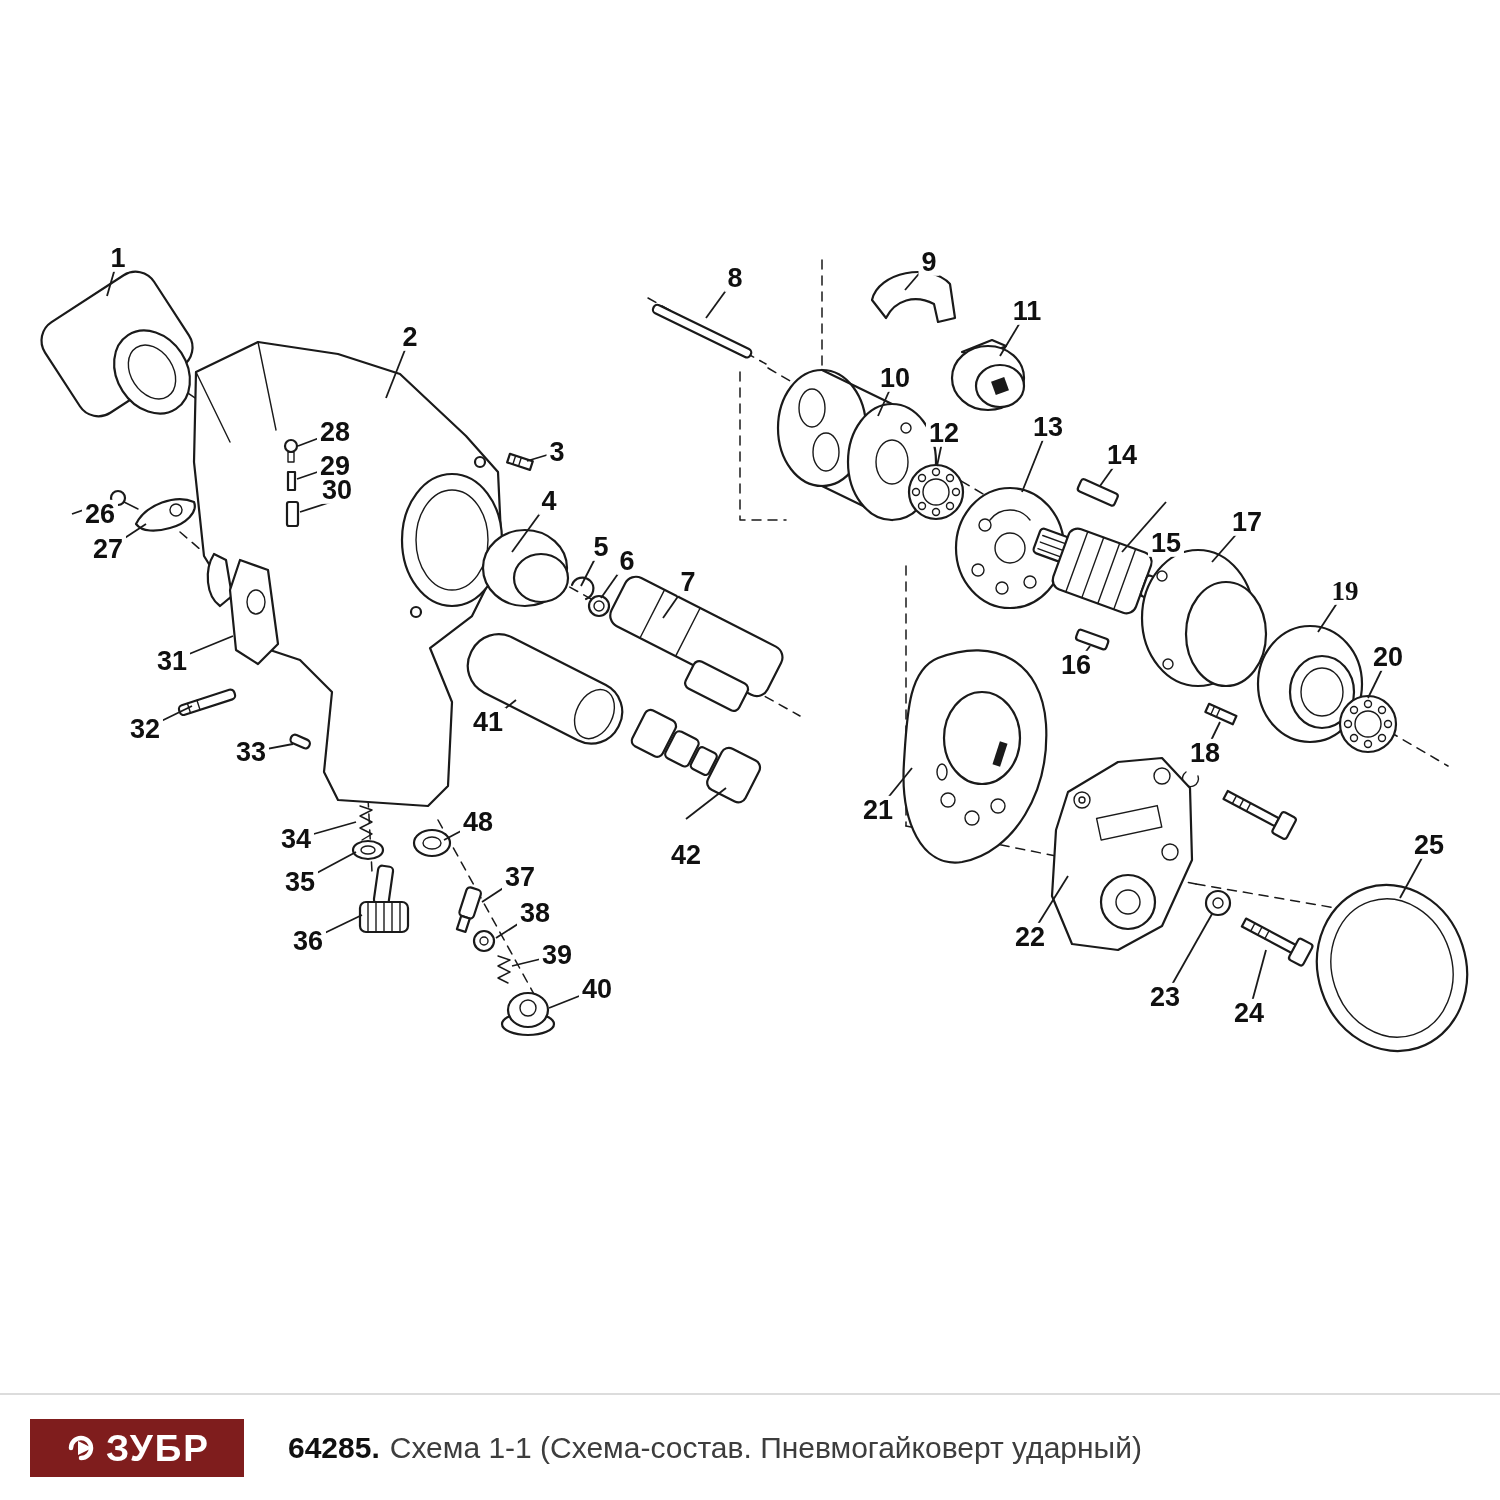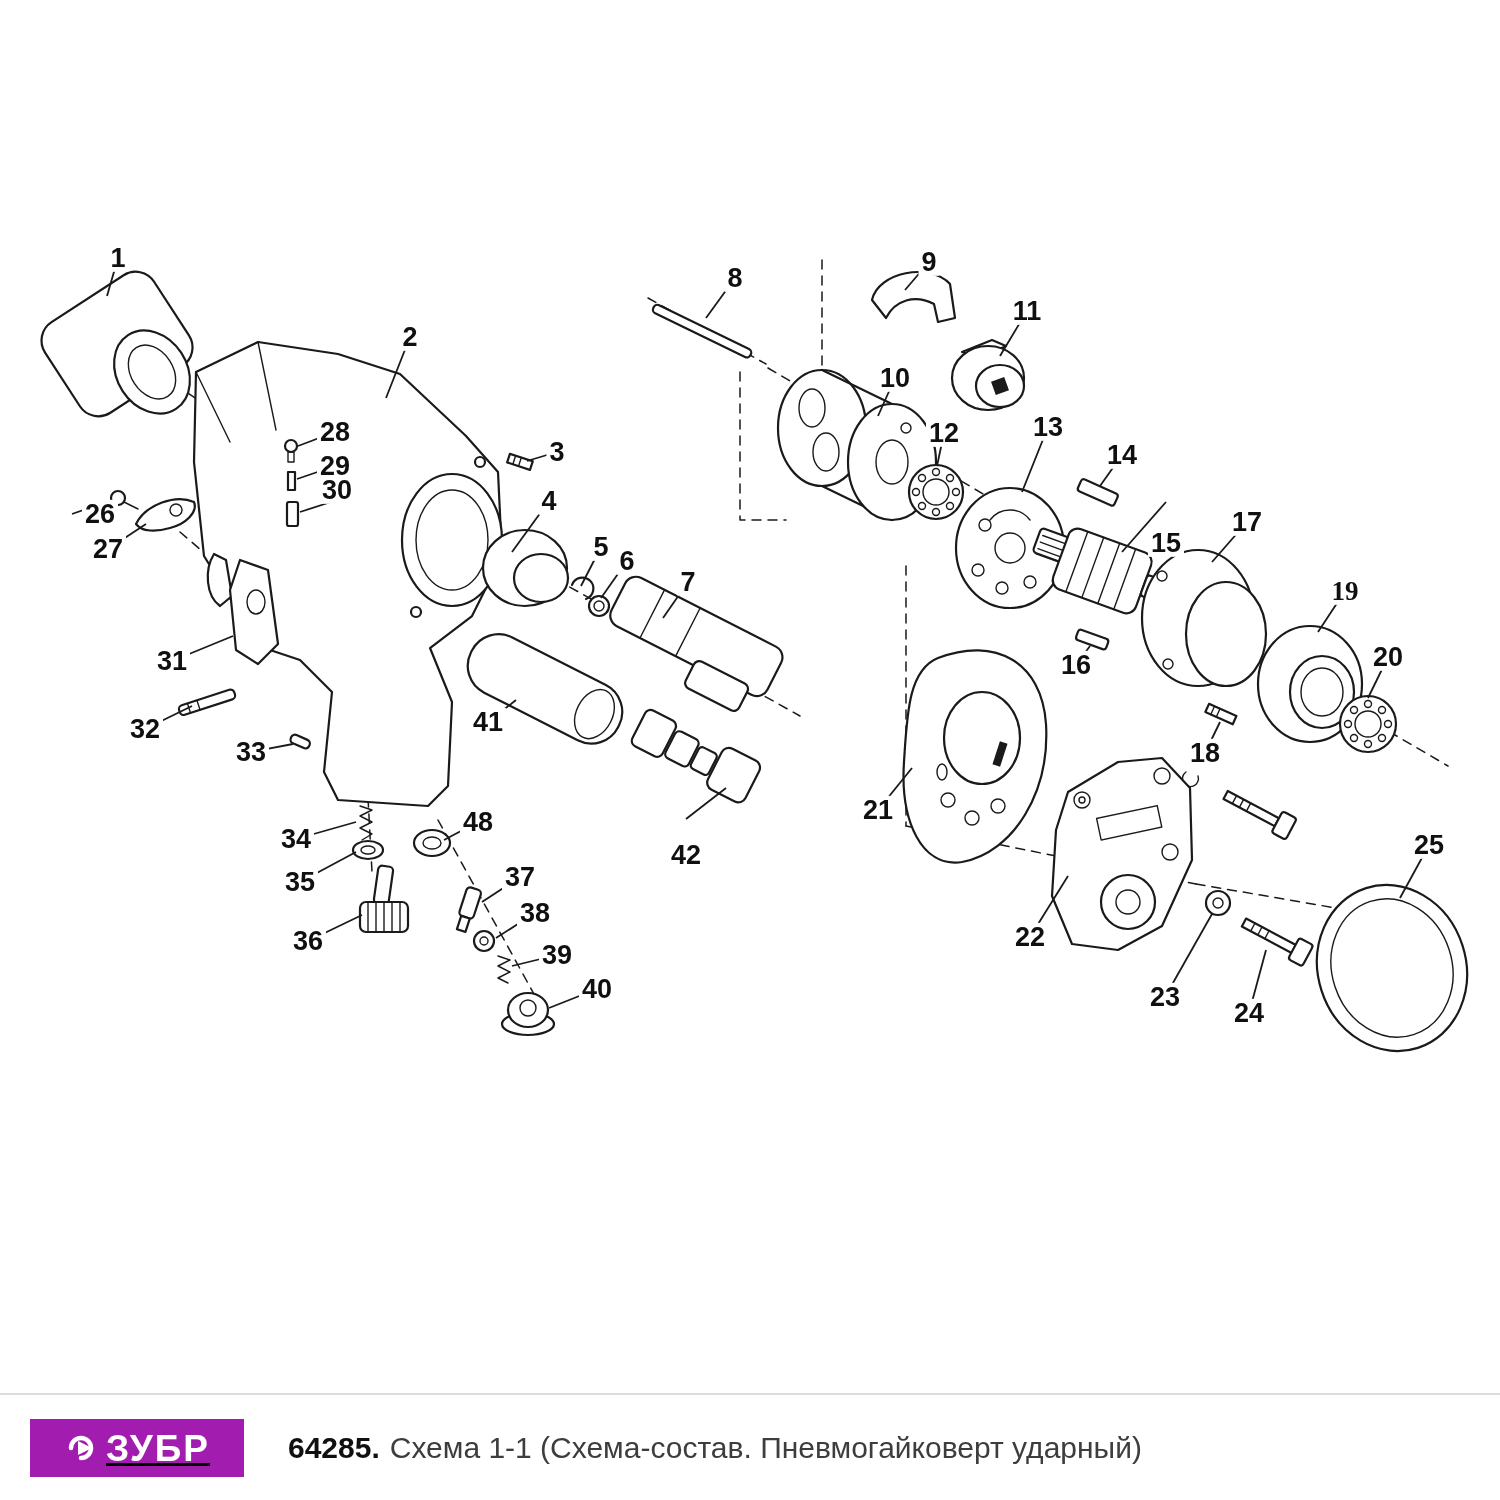--- a/index.html
+++ b/index.html
@@ -425,21 +425,21 @@
       <span class="part-num" style="left: 535px; top: 913px;">38</span>
       <span class="part-num" style="left: 557px; top: 955px;">39</span>
       <span class="part-num" style="left: 597px; top: 989px;">40</span>
       <span class="part-num" style="left: 488px; top: 722px;">41</span>
       <span class="part-num" style="left: 686px; top: 855px;">42</span>
       <span class="part-num" style="left: 478px; top: 822px;">48</span>
     </div>
 
   <div class="footer" style="border-top-color: rgb(220, 220, 220);">
     <div class="footer-row">
-      <div class="logo" id="logo-box" style="background: #a21caf; text-decoration: underline;">
+      <div class="logo" id="logo-box" style="background: #7f1d1d;">
         <span style="display:flex;">
           <svg viewBox="0 0 32 32" width="32" height="32">
             <path d="M7 16 a10 10 0 1 1 10 10" fill="none" stroke="#ffffff" stroke-width="4.5" stroke-linecap="round"></path>
             <path d="M28 16 l-14 -7 v14 z" fill="#ffffff"></path>
           </svg>
         </span>
         <span class="logo-text">ЗУБР</span>
       </div>
       <div class="caption">
         <span class="caption-code">64285.</span>

